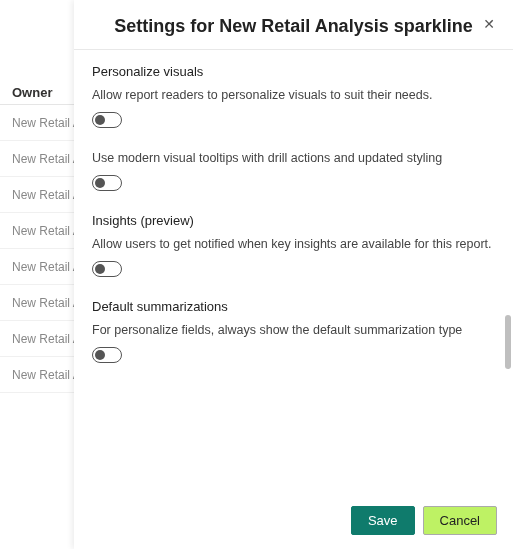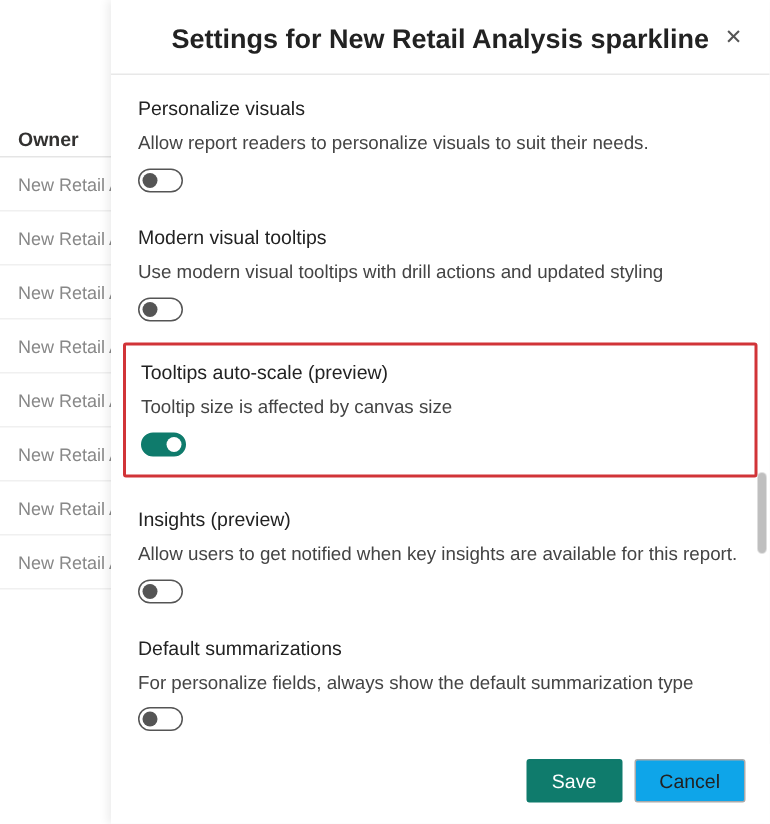--- a/index.html
+++ b/index.html
@@ -131,21 +131,21 @@
     gap:8px;
     padding:10px 16px 14px 16px;
     background:#fff;
   }
   .btn {
     font-size:13px;
     padding:6px 16px;
     border-radius:2px;
     cursor:pointer;
     border:1px solid #aaa;
-    background:#0ea5e9;
+    background:#bef264;
     color:#222;
   }
   .btn.primary {
     background:#0f7b6c;
     border-color:#0f7b6c;
     color:#ffffff;
     font-weight:400;
   }
   .scrollbar-ind {
     position:absolute;
@@ -182,34 +182,26 @@
 
     <div class="section">
       <div class="sec-title">Personalize visuals</div>
       <div class="sec-desc">Allow report readers to personalize visuals to suit their needs.</div>
       <div class="toggle">
           <div class="knob"></div>
         </div>
     </div>
 
     <div class="section">
-      <div class="sec-title">Modern visual tooltips</div>
       <div class="sec-desc">Use modern visual tooltips with drill actions and updated styling</div>
       <div class="toggle">
           <div class="knob"></div>
         </div>
     </div>
 
-    <div class="highlight-box">
-      <div class="sec-title">Tooltips auto-scale (preview)</div>
-      <div class="sec-desc">Tooltip size is affected by canvas size</div>
-      <div class="toggle on">
-          <div class="knob"></div>
-        </div>
-    </div>
 
     <div class="section">
       <div class="sec-title">Insights (preview)</div>
       <div class="sec-desc">Allow users to get notified when key insights are available for this report.</div>
       <div class="toggle">
           <div class="knob"></div>
         </div>
     </div>
 
     <div class="section">

